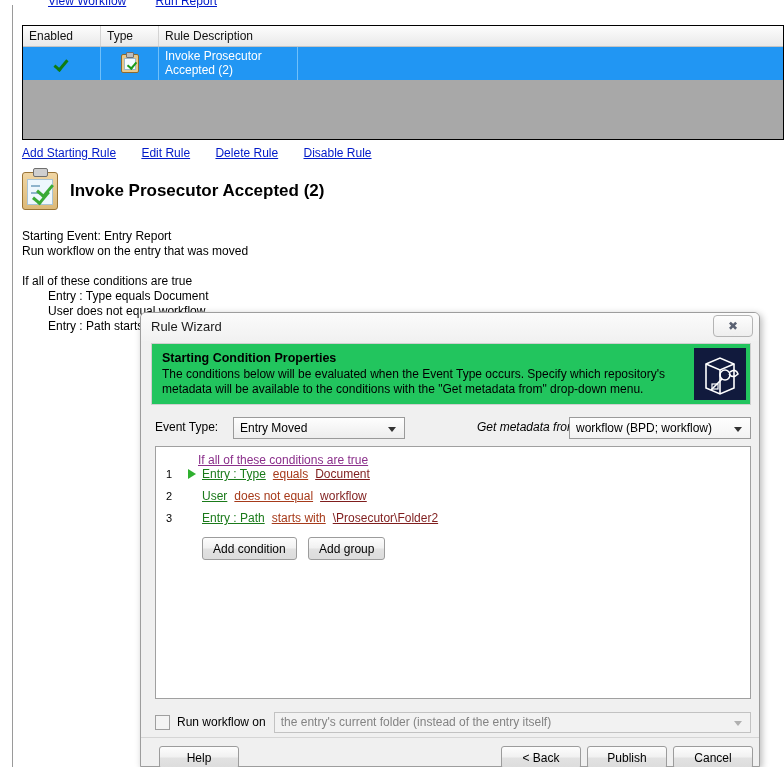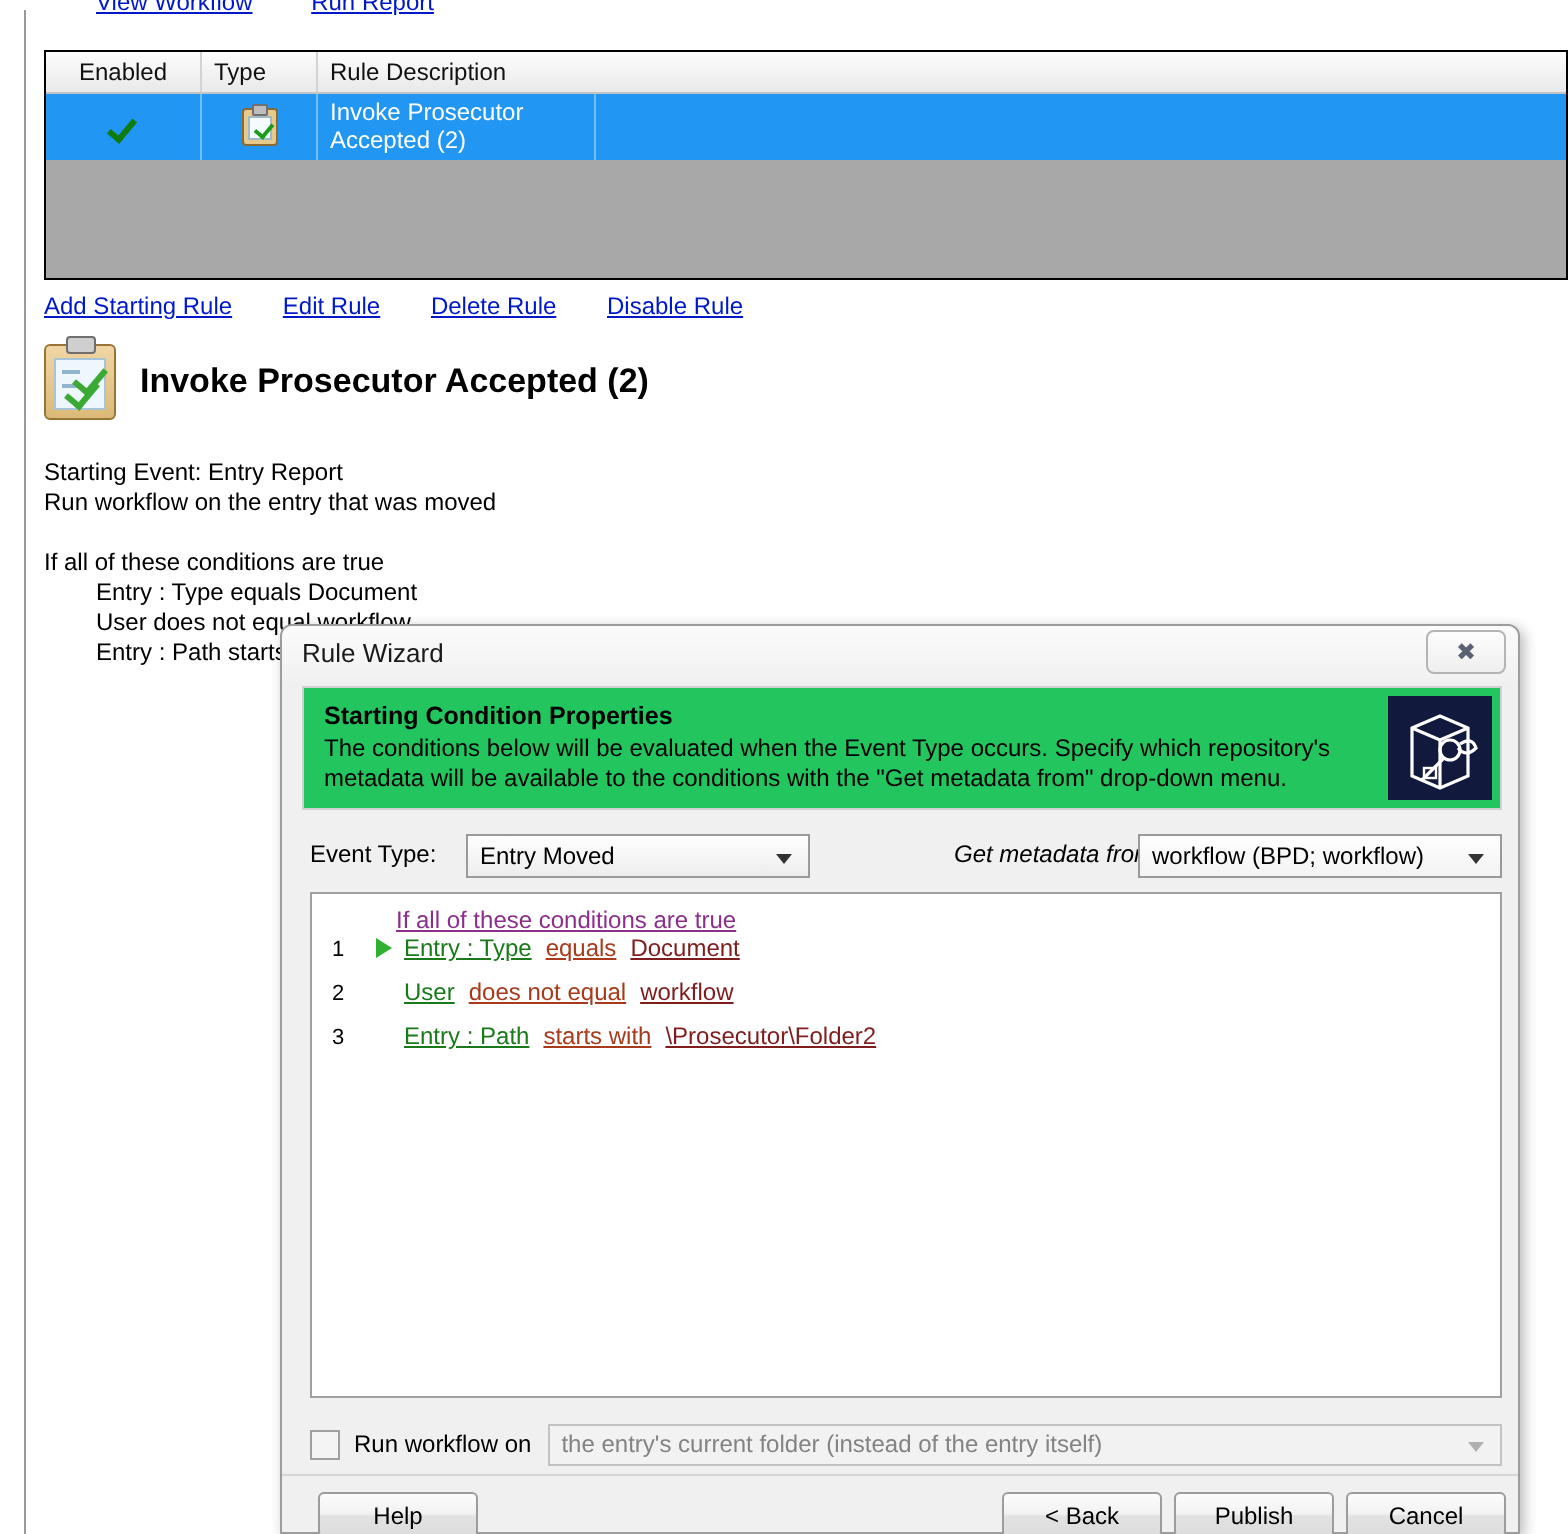--- a/index.html
+++ b/index.html
@@ -50,21 +50,21 @@
     border-bottom: 1px solid #c4c4c4;
     box-sizing: border-box;
   }
   .gh-cell {
     display: flex; align-items: center;
     padding: 0 6px; font-size: 12px; color: #111;
     border-right: 1px solid #d3d3d3;
     box-sizing: border-box; position: relative;
     white-space: nowrap;
   }
-  .gh-cell.c-enabled { width: 78px; justify-content: center; }
+  .gh-cell.c-enabled { width: 78px; }
   .gh-cell.c-type { width: 58px; align-items: center; }
   .gh-cell.c-name { width: 139px; }
   .gh-cell.c-desc { flex: 1; border-right: none; }
   .sort-arrow {
     position: absolute; right: 6px; top: 8px;
     width: 0; height: 0;
     border-left: 5px solid transparent;
     border-right: 5px solid transparent;
     border-bottom: 5px solid #a6a6a6;
   }
@@ -446,20 +446,24 @@
       </div>
 
       <div class="cond-row">
         <span class="cond-num">3</span>
         <span class="cond-arrow"></span>
         <a href="#" class="f-field">Entry : Path</a>
         <a href="#" class="f-op">starts with</a>
         <a href="#" class="f-val">\Prosecutor\Folder2</a>
       </div>
 
+      <div class="cond-btns">
+        <button class="btn">Add condition</button>
+        <button class="btn">Add group</button>
+      </div>
     </div>
 
     <div class="runon-row">
       <span class="chk"></span>
       <span class="runon-label">Run workflow on</span>
       <span class="combo-disabled">
         <span>the entry's current folder (instead of the entry itself)</span>
         <span class="arrow"></span>
       </span>
     </div>

